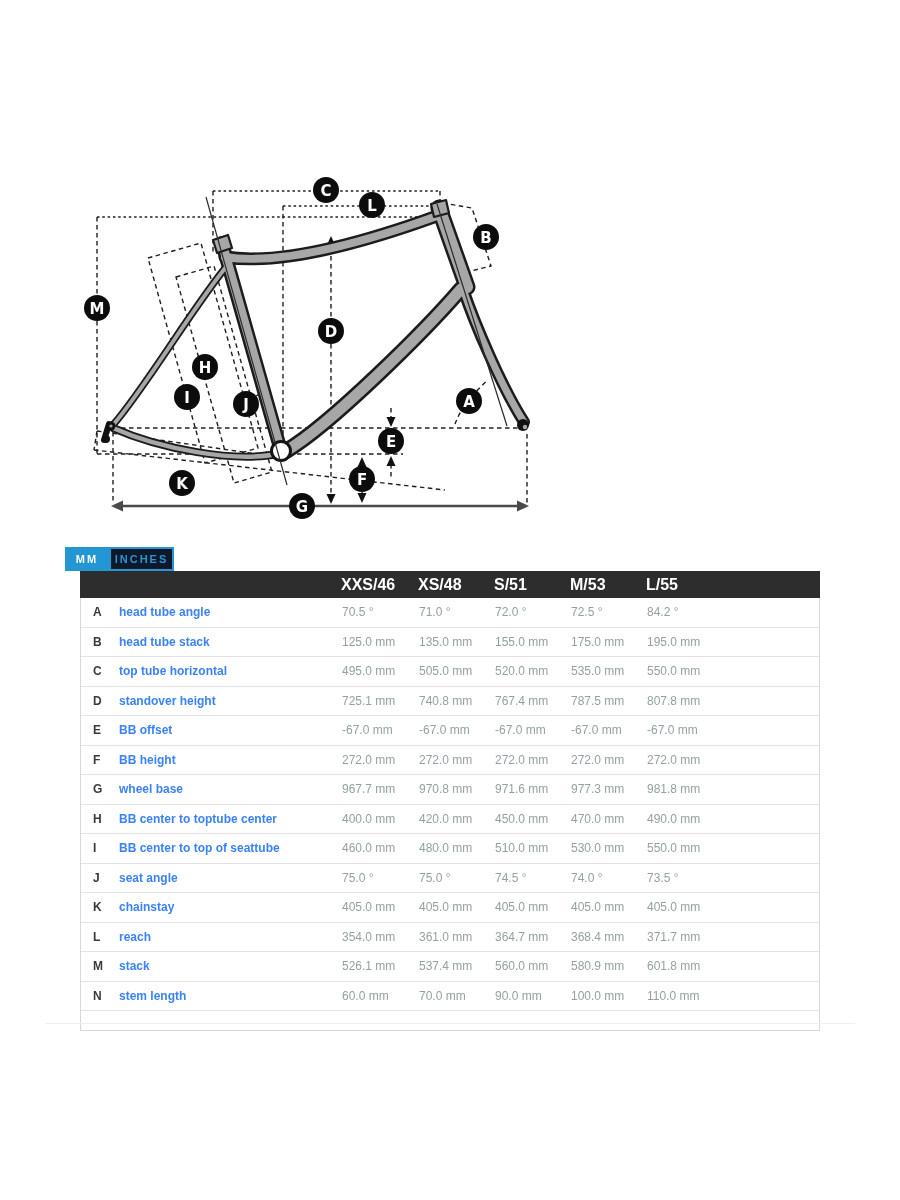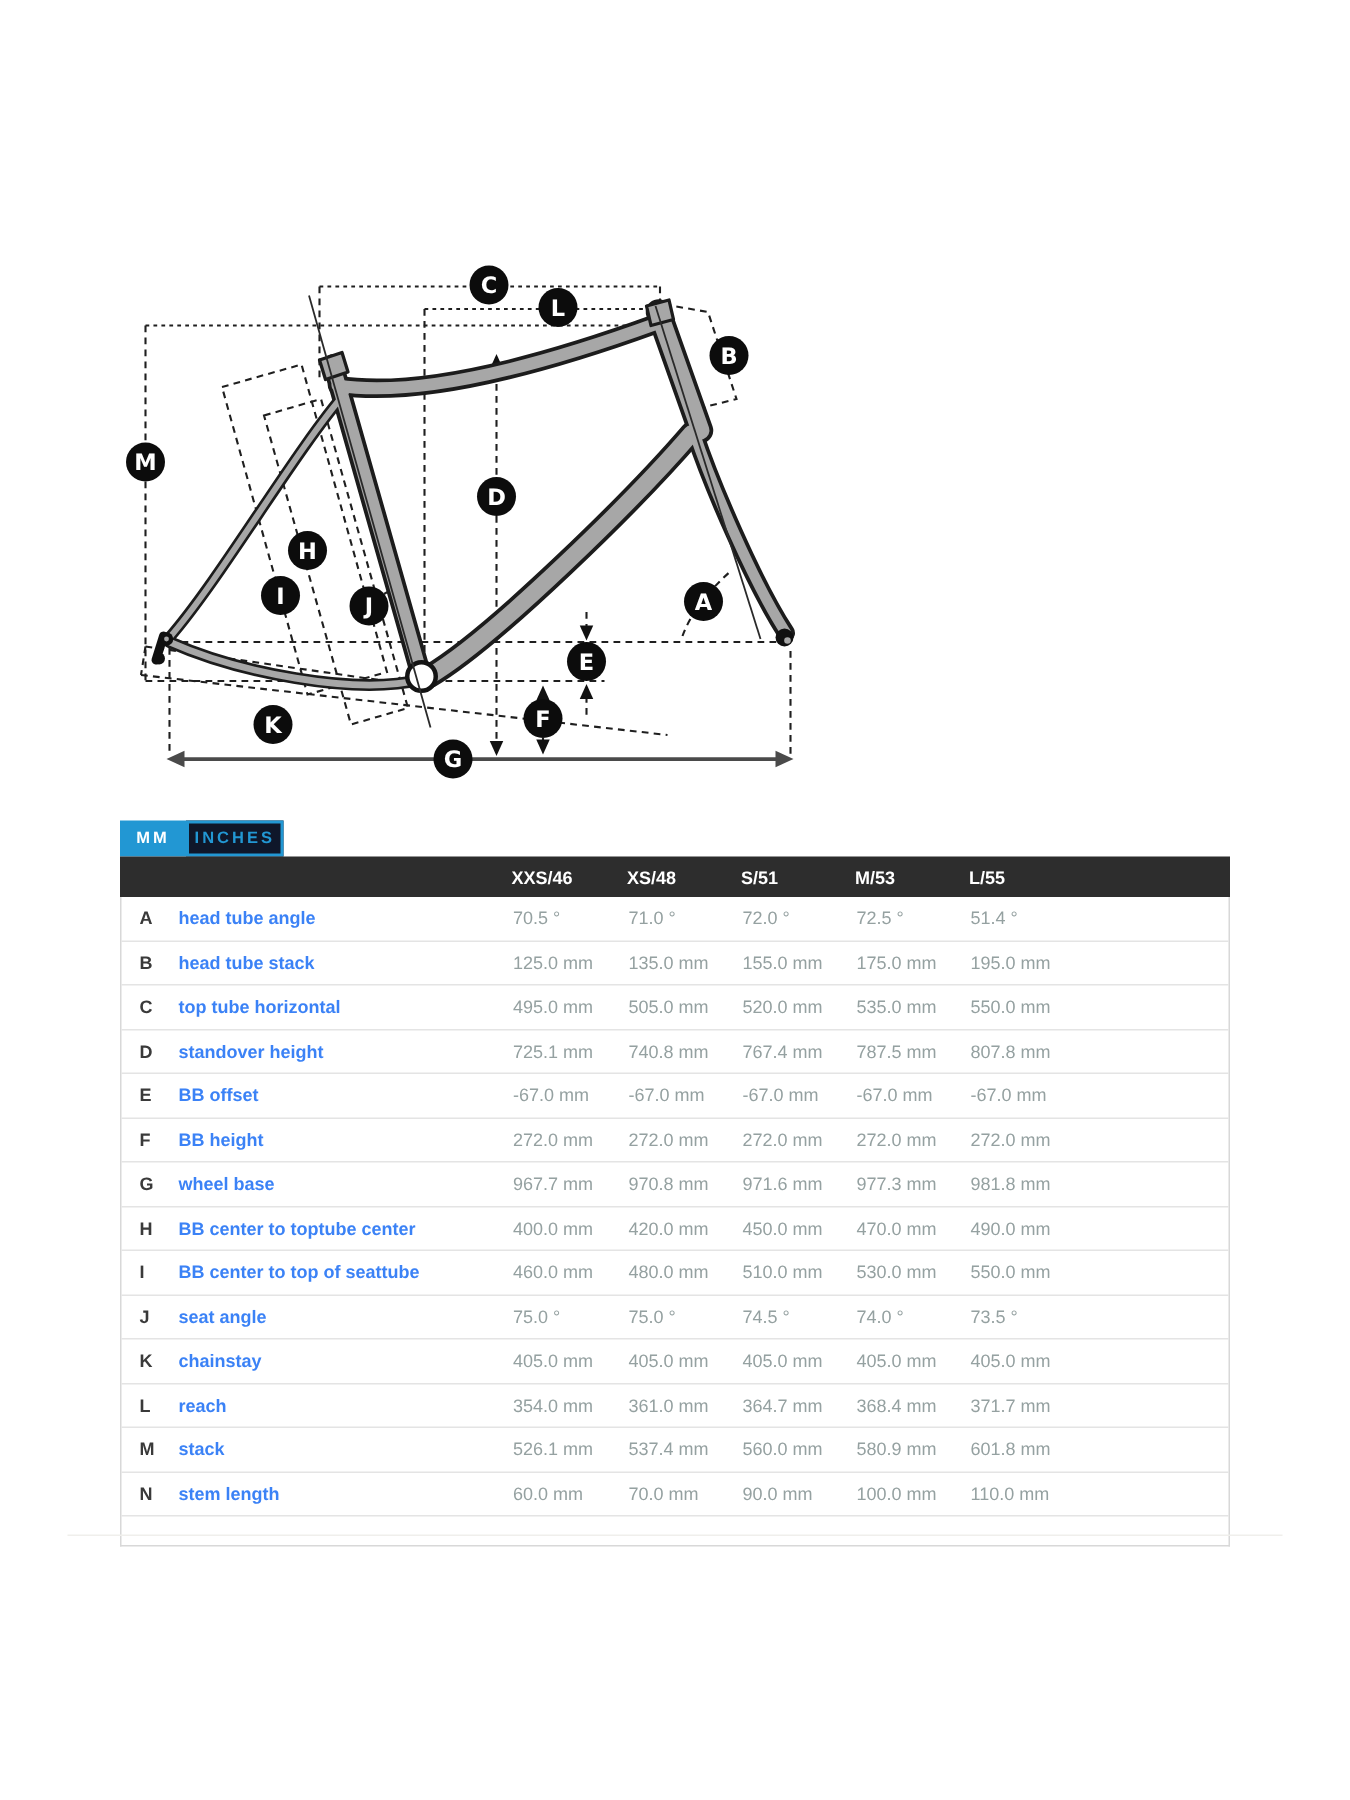--- a/index.html
+++ b/index.html
@@ -3,31 +3,31 @@
 <meta charset="utf-8">
 <style>
   html,body{margin:0;padding:0;}
   body{
     width:900px;height:1200px;background:#ffffff;position:relative;overflow:hidden;
     font-family:"Liberation Sans",sans-serif;
   }
   
   .diagram-wrap{position:absolute;left:0;top:0;width:900px;height:545px;}
   
-  .tabs{position:absolute;left:80px;top:547px;display:flex;align-items:stretch;height:24px;}
+  .tabs{position:absolute;left:65px;top:547px;display:flex;align-items:stretch;height:24px;}
   .tab{display:flex;align-items:center;justify-content:center;
        font-size:11px;font-weight:bold;letter-spacing:2px;box-sizing:border-box;cursor:pointer;}
   .tab-active{background:var(--accent,#2297d3);color:#ffffff;width:44px;}
   .tab-inactive{background:#0f172a;color:var(--accent,#2297d3);border:2px solid var(--accent,#2297d3);width:65px;}
   
   .geo-table{position:absolute;left:80px;top:572px;width:740px;box-sizing:border-box;
              border:1px solid #d8d8d8;border-top:none;background:#fff;}
   .thead{display:grid;grid-template-columns:38px 223px 77px 76px 76px 76px 1fr;
          align-items:center;height:27px;background:#2d2d2d;color:#ffffff;
-         font-size:12px;font-weight:bold;margin:-1px -1px 0 -1px;}
+         font-size:16px;font-weight:bold;margin:-1px -1px 0 -1px;}
   .tr{display:grid;grid-template-columns:38px 223px 77px 76px 76px 76px 1fr;
       align-items:center;height:28.5px;border-bottom:1px solid #e4e4e4;font-size:12px;}
   .tr:last-of-type{border-bottom:none;}
   .td-letter{padding-left:12px;font-weight:bold;color:#3a3a3a;}
   .td-label{font-weight:bold;color:#3b82f6;}
   .td-val{color:#95a1a1;}
   .table-spacer{height:19px;}
   .bottom-rule{position:absolute;left:45px;top:1023px;width:810px;border-top:1px solid #f0efec;}
 </style>
 </head>
@@ -196,21 +196,21 @@
     <div>L/55</div>
   </div>
 
   <div class="tr">
     <div class="td-letter">A</div>
     <div class="td-label">head tube angle</div>
     <div class="td-val">70.5 °</div>
     <div class="td-val">71.0 °</div>
     <div class="td-val">72.0 °</div>
     <div class="td-val">72.5 °</div>
-    <div class="td-val">51.4 °</div>
+    <div class="td-val">84.2 °</div>
   </div>
   <div class="tr">
     <div class="td-letter">B</div>
     <div class="td-label">head tube stack</div>
     <div class="td-val">125.0 mm</div>
     <div class="td-val">135.0 mm</div>
     <div class="td-val">155.0 mm</div>
     <div class="td-val">175.0 mm</div>
     <div class="td-val">195.0 mm</div>
   </div>

